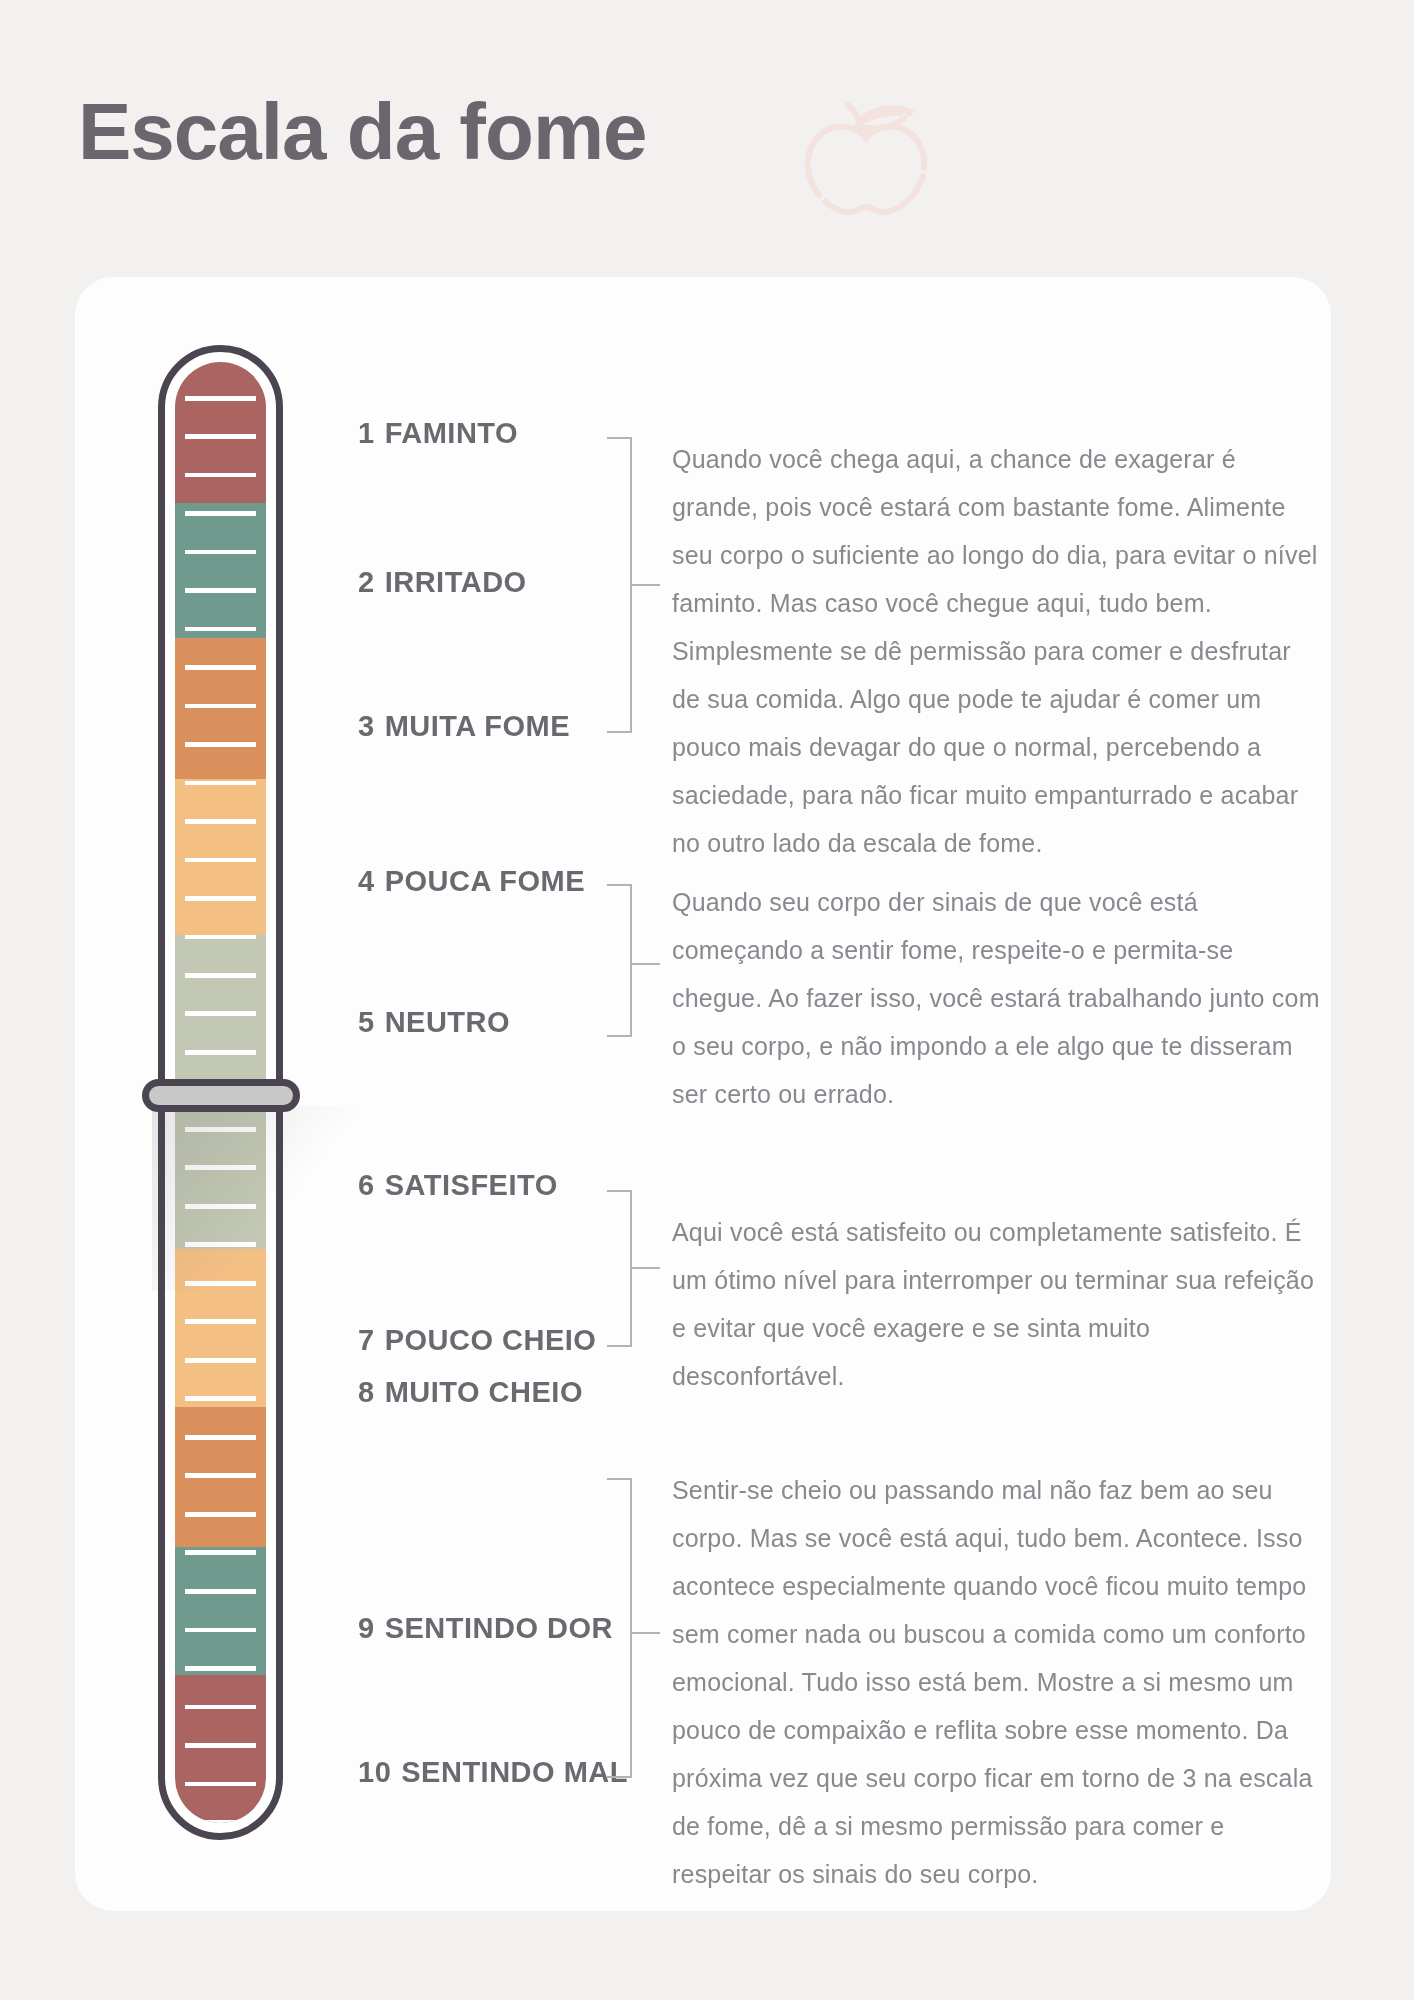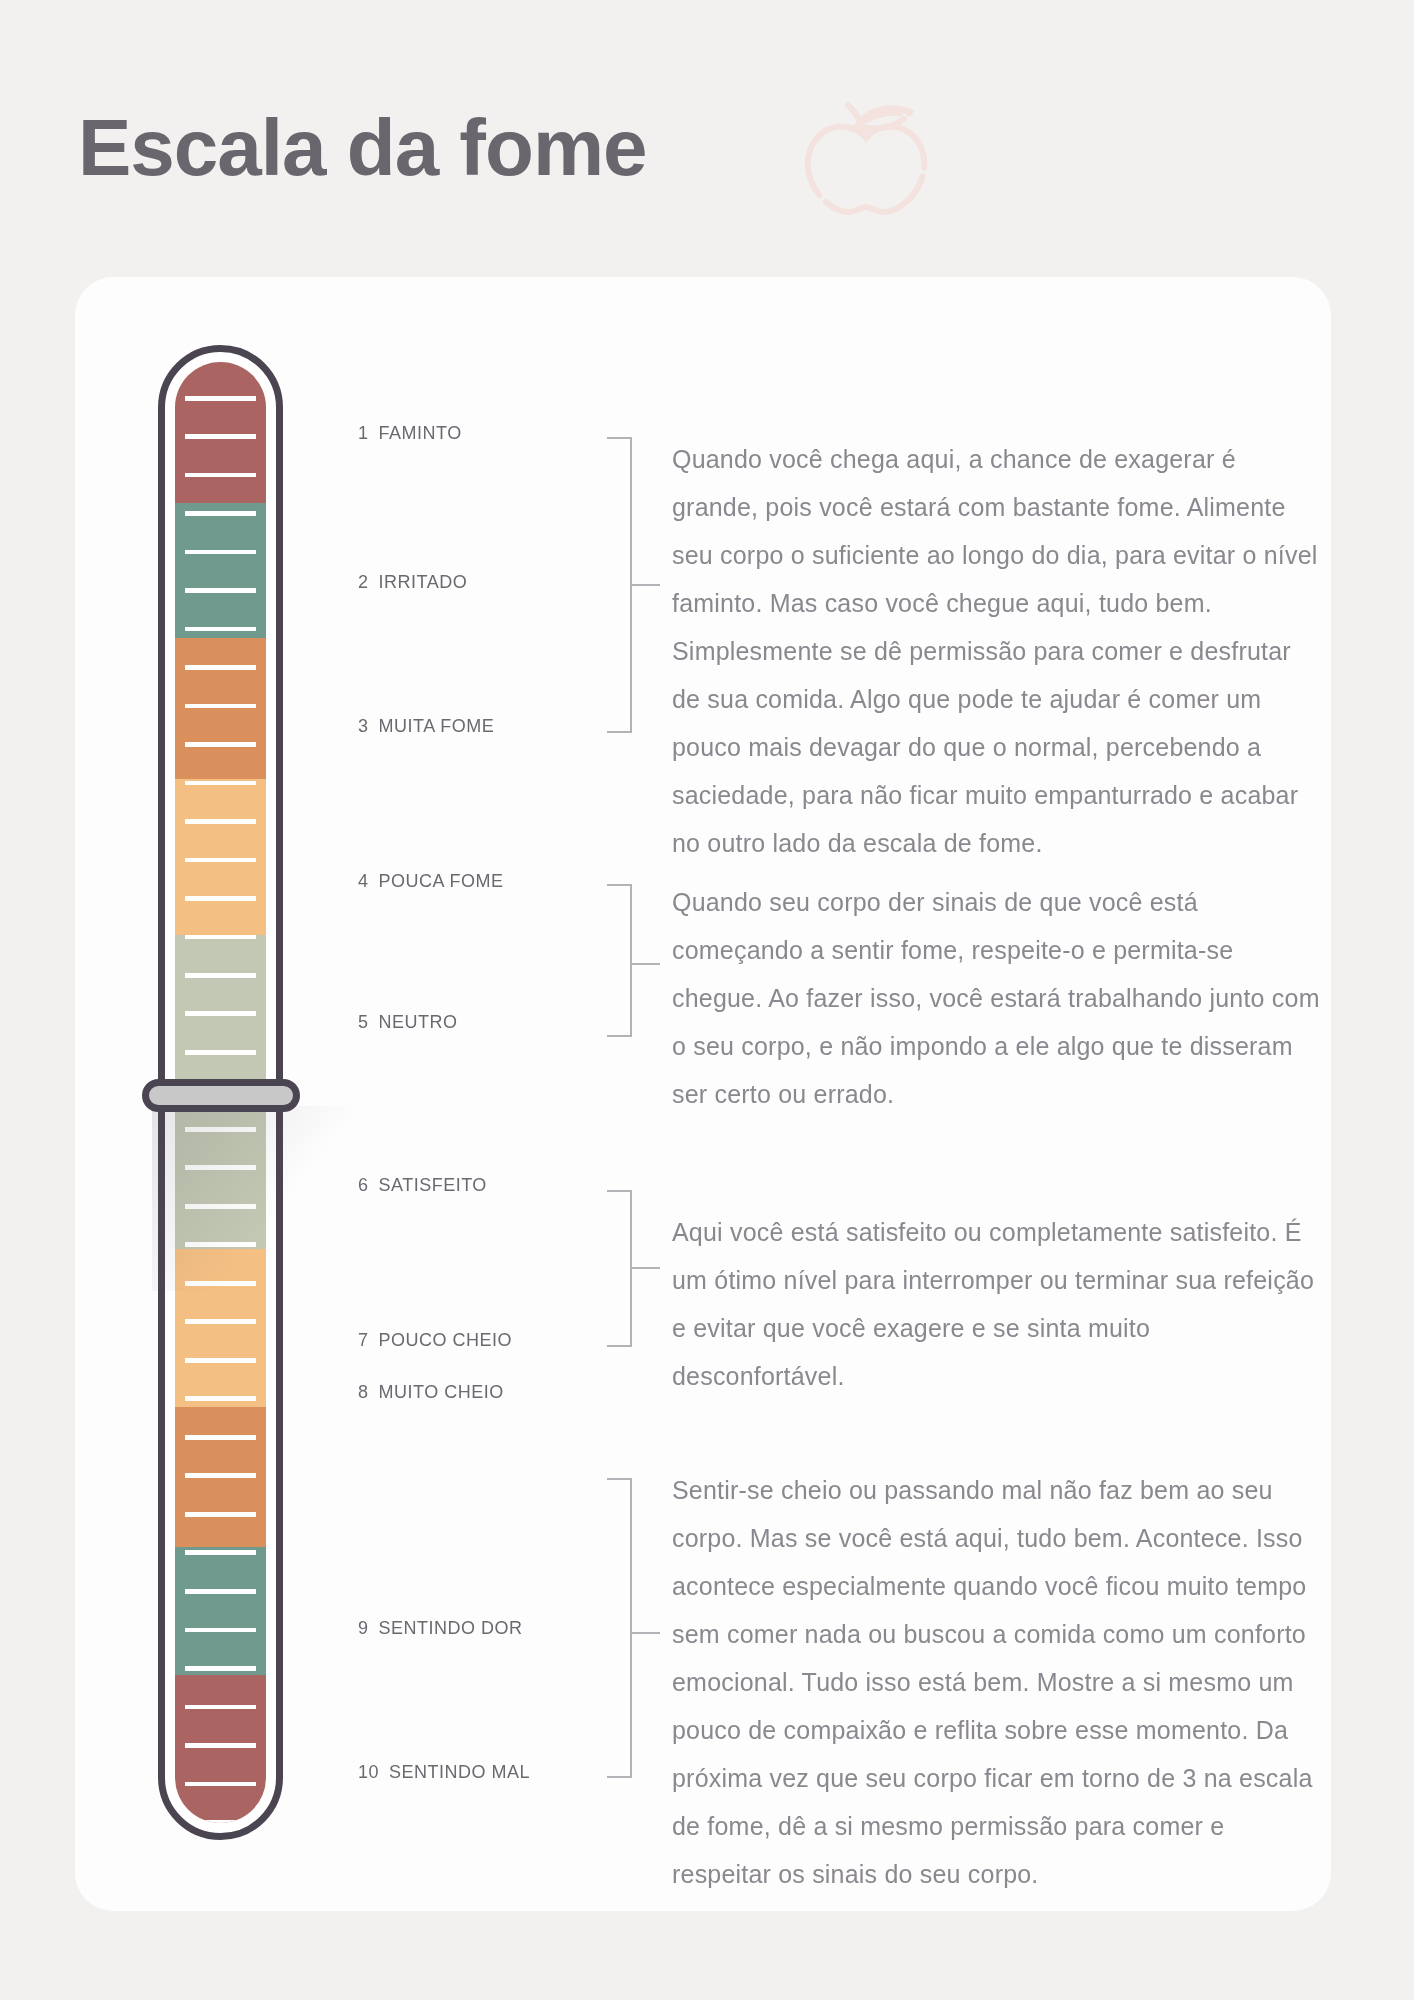--- a/index.html
+++ b/index.html
@@ -6,21 +6,20 @@
   body{
     width:1414px;height:2000px;position:relative;
     background:#f2f1f0;
     font-family:"Liberation Sans","DejaVu Sans",sans-serif;
     overflow:hidden;
   }
   .title{
     position:absolute;left:78px;top:86px;
     font-size:80px;font-weight:800;letter-spacing:-1px;
     color:#6a666d;
-    margin-top:16px;
   }
   .apple-svg{position:absolute;left:786px;top:100px;}
   .card{
     position:absolute;left:75px;top:277px;width:1256px;height:1634px;
     background:#fdfdfd;border-radius:38px;
   }
   
   .thermo{
     position:absolute;left:158px;top:345px;width:125px;height:1495px;
     box-sizing:border-box;border:7px solid #4b4552;border-radius:70px;
@@ -42,21 +41,21 @@
     pointer-events:none;
   }
   .handle{
     position:absolute;left:142px;top:1079px;width:158px;height:33px;
     box-sizing:border-box;border:7px solid #4b4552;border-radius:17px;
     background:#c9c8c9;
   }
   
   .level{
     position:absolute;left:358px;
-    font-size:18px;font-weight:400;letter-spacing:.5px;color:#6c6870;
+    font-size:29px;font-weight:700;letter-spacing:.5px;color:#6c6870;
     white-space:nowrap;line-height:32px;
   }
   .level .lnum{margin-right:10px;}
   
   .bk{position:absolute;background:#b4b2b6;}
   .bk.v{width:2px;}
   .bk.h{height:2px;}
   
   .para{
     position:absolute;left:672px;width:648px;

